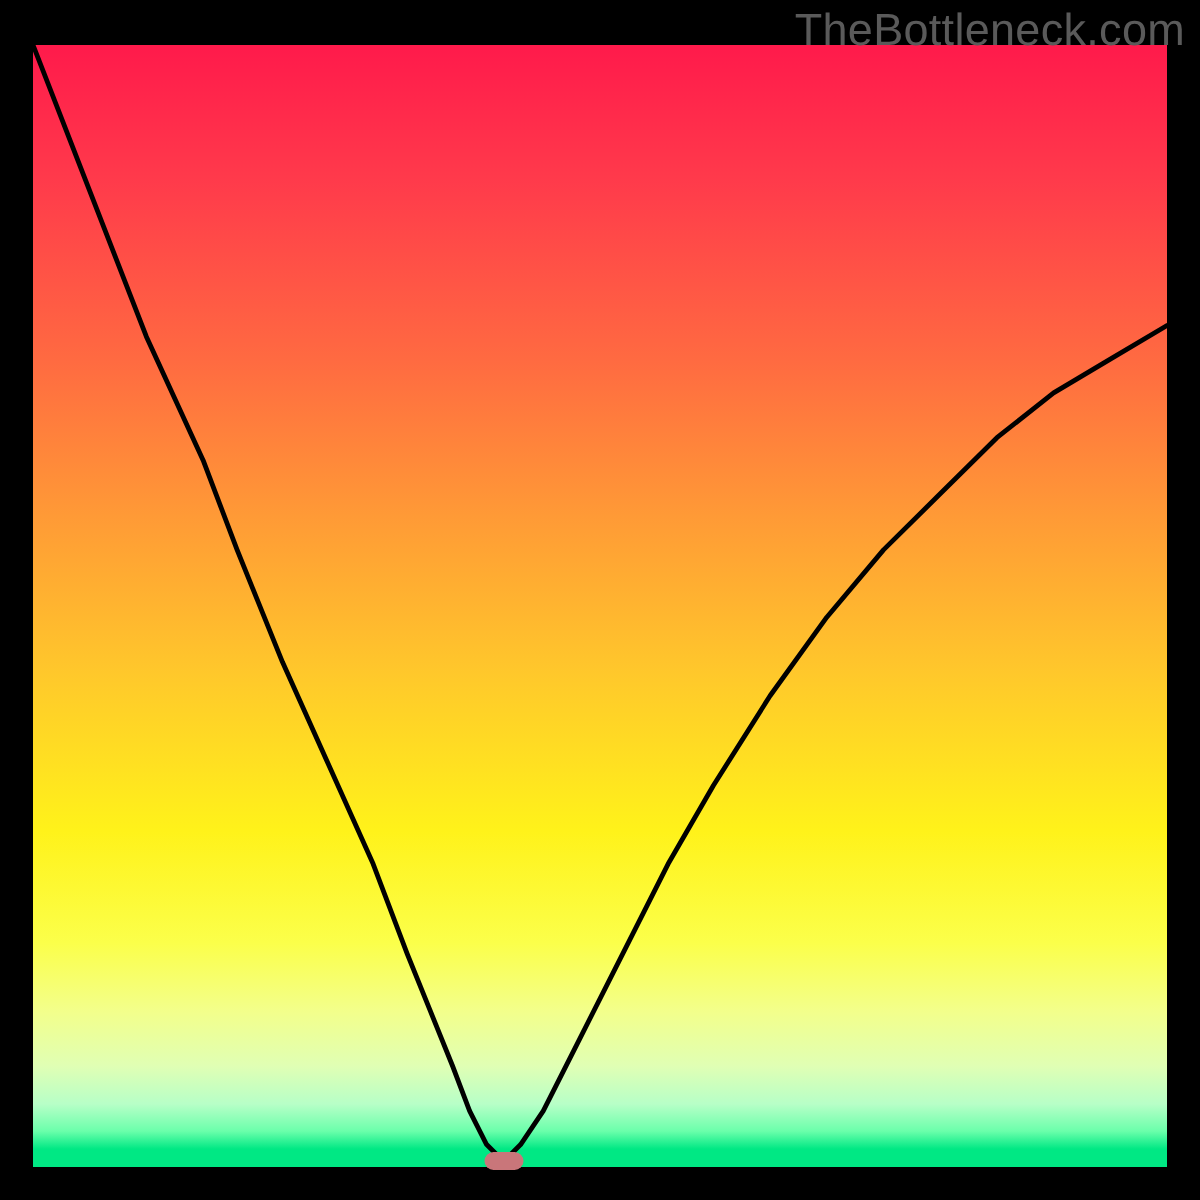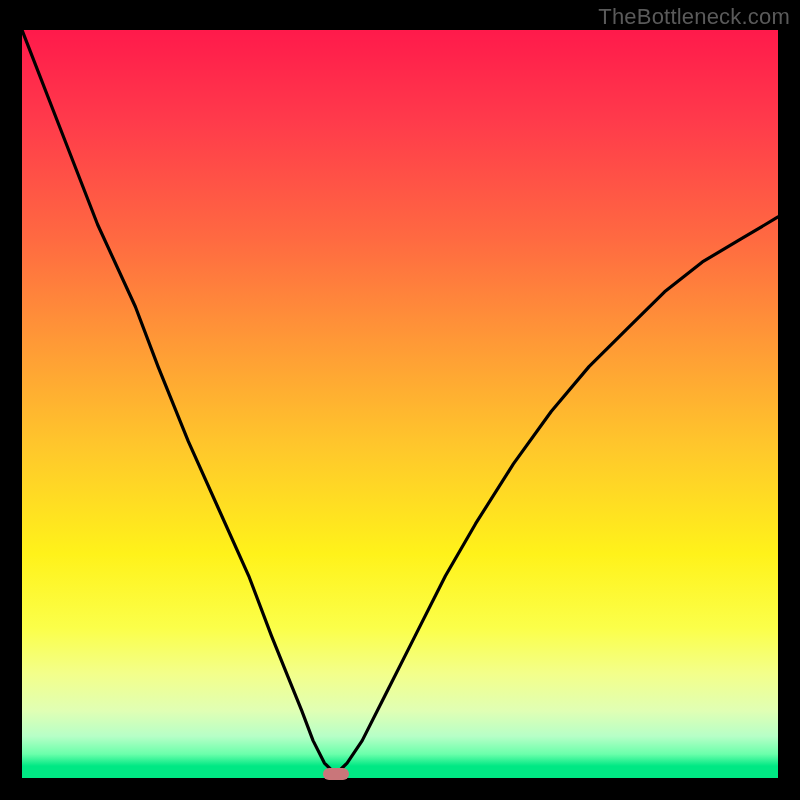--- a/index.html
+++ b/index.html
@@ -15,21 +15,21 @@
     width: 800px;
     height: 800px;
     background: #000;
     position: relative;
   }
   .watermark {
     position: absolute;
     top: 4px;
     right: 10px;
     color: #5a5a5a;
-    font-size: 22px;
+    font-size: 30px;
     font-weight: 500;
     letter-spacing: 0.2px;
     z-index: 30;
   }
   .plot-wrap {
     position: absolute;
     left: 22px;
     top: 30px;
     width: 756px;
     height: 748px;

